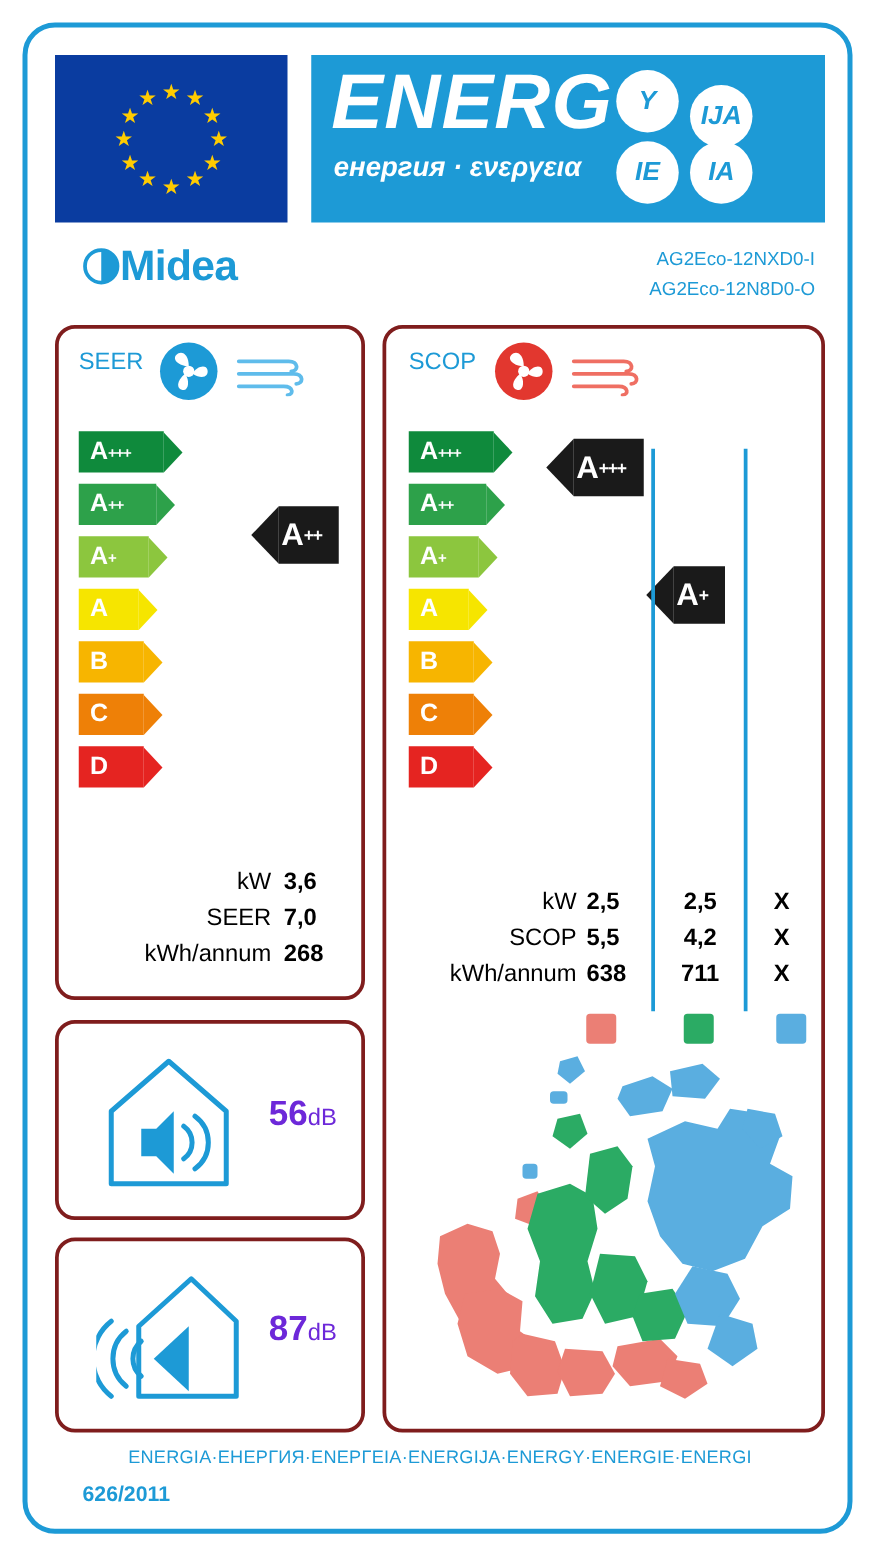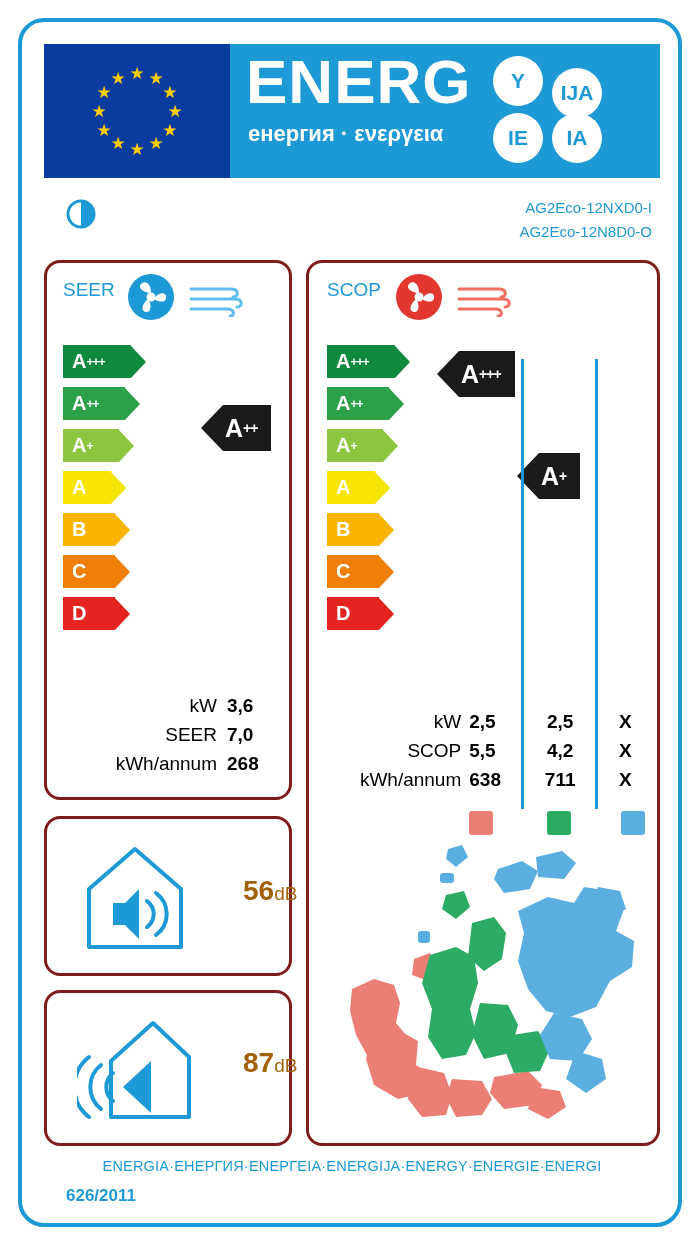--- a/index.html
+++ b/index.html
@@ -47,24 +47,25 @@
     position: absolute;
     color: #ffcc00;
     font-size: 17px;
     line-height: 17px;
     width: 17px;
     height: 17px;
     text-align: center;
   }
   .energ-box {
     flex: 1;
-    margin-left: 0;
+    margin-left: 19px;
     background: #1d9ad6;
     position: relative;
     color: #fff;
+    font-style: italic;
   }
   .energ-word {
     position: absolute;
     left: 16px;
     top: 7px;
     font-size: 62px;
     font-weight: bold;
     letter-spacing: 1px;
     line-height: 62px;
   }
@@ -222,22 +223,21 @@
     position: absolute;
     width: 3px;
     background: #1d9ad6;
   }
 
   
   .noise-val {
     position: absolute;
     font-size: 28px;
     font-weight: bold;
-    color: #a16207;
-    margin-left: 28px;
+    color: #6d28d9;
   }
   .noise-unit { font-size: 19px; font-weight: normal; }
 
   
   .footer-line {
     position: absolute;
     left: 22px;
     top: 1136px;
     width: 616px;
     text-align: center;
@@ -287,21 +287,21 @@
         <div class="cl c4">IA</div>
       </div>
     </div>
   </div>
 
   <div class="brand-row">
     <div class="logo">
       <svg width="30" height="34" viewBox="0 0 30 34" style="vertical-align:-6px">
         <circle cx="15" cy="17" r="13" fill="none" stroke="#1d9ad6" stroke-width="3"></circle>
         <path d="M15 4 A13 13 0 0 1 15 30 Z" fill="#1d9ad6"></path>
-      </svg>
+      </svg><span>Midea</span>
     </div>
     <div class="model-lines">
       <div>AG2Eco-12NXD0-I</div>
       <div>AG2Eco-12N8D0-O</div>
     </div>
   </div>
 
   <div class="panel panel-seer">
     <div class="panel-title" style="left:16px; top:16px;">SEER</div>
 

